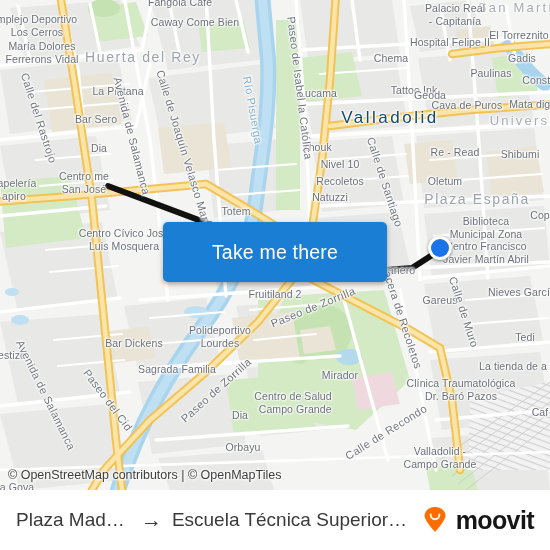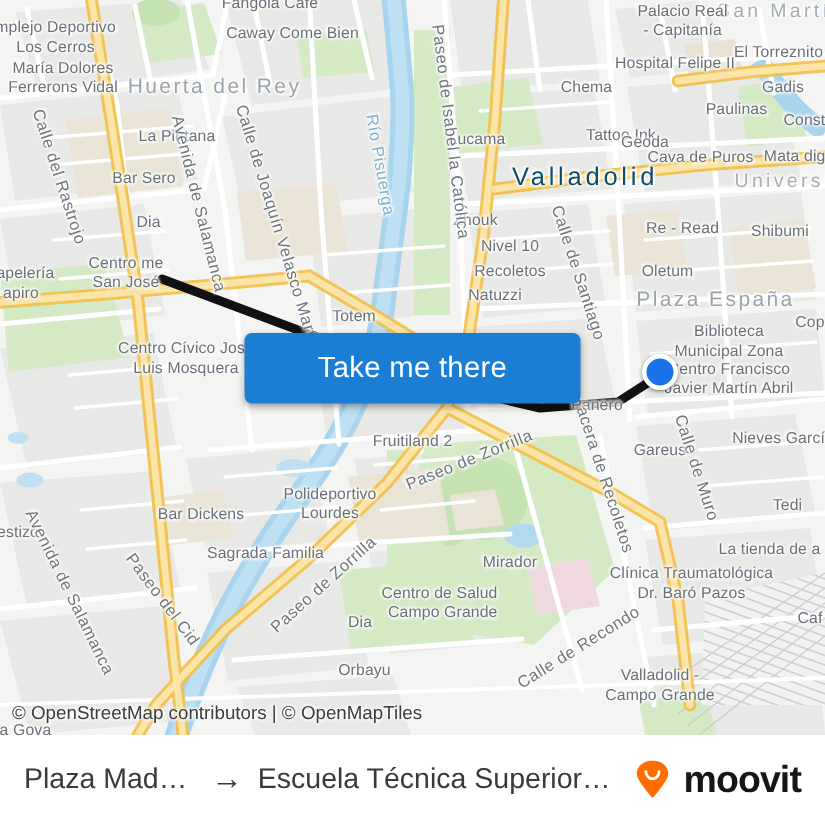--- a/index.html
+++ b/index.html
@@ -22,21 +22,21 @@
   .ctr{transform:translate(-50%,-50%);}
   .multi{text-align:center;line-height:12.5px;}
 
   
   #route{position:absolute;left:0;top:0;pointer-events:none;}
   #origin-dot{position:absolute;left:440px;top:248px;width:24px;height:24px;margin:-12px 0 0 -12px;
       border-radius:50%;background:#1a73e8;border:3px solid #fff;box-sizing:border-box;
       box-shadow:0 1px 3px rgba(0,0,0,.45);}
 
   
-  #cta{position:absolute;left:163px;top:222px;width:224px;height:47px;border-radius:5px;
+  #cta{position:absolute;left:163px;top:222px;width:224px;height:60px;border-radius:5px;
        background:#1a7fd4;color:#fff;font-size:19.5px;display:flex;align-items:center;
        justify-content:center;box-shadow:0 2px 5px rgba(0,0,0,.35);cursor:pointer;letter-spacing:.2px;}
 
   
   #attrib{position:absolute;left:0;top:462px;width:550px;height:26px;display:flex;align-items:center;
           padding-left:8px;box-sizing:border-box;font-size:12.5px;color:#3c3c3c;
           text-shadow:0 0 2px #fff,0 0 3px #fff,0 0 4px #fff,1px 1px 2px #fff;}
 
   
   #bottom{position:absolute;left:0;top:490px;width:550px;height:60px;background:#fff;

